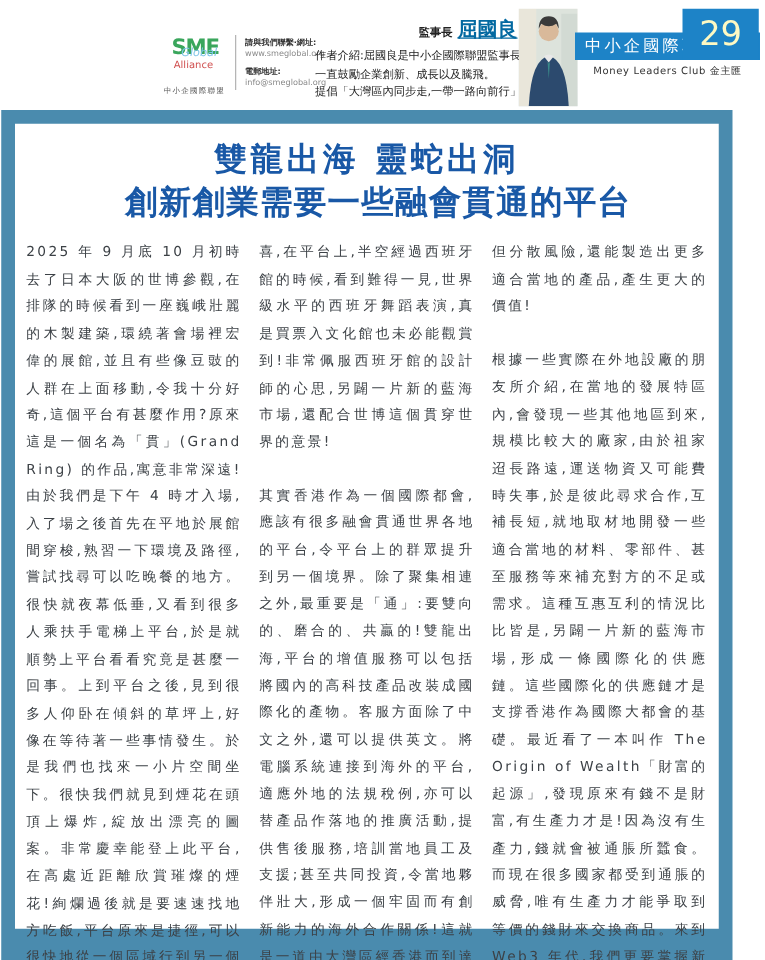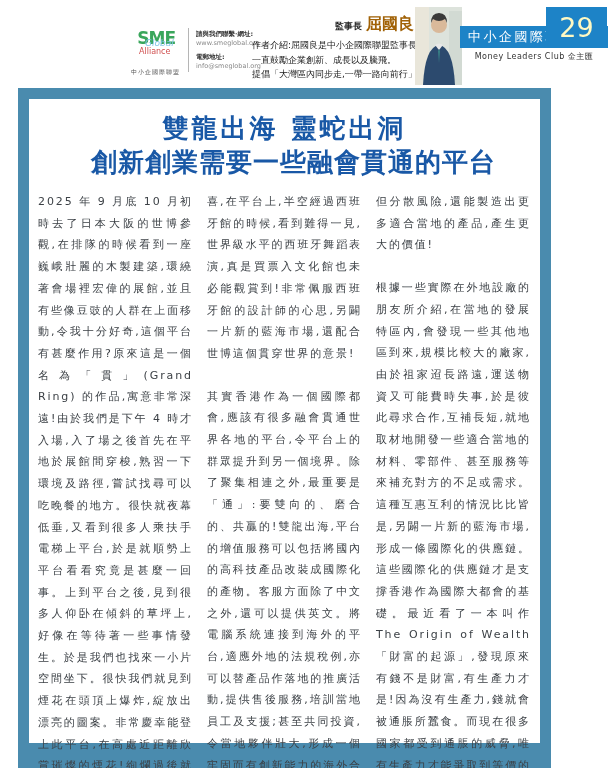--- a/index.html
+++ b/index.html
@@ -22,38 +22,38 @@
 
   .header-divider { position:absolute; left:188px; top:28px; width:1px; height:44px; background:#b5b5b5; }
 
   .contact-block { position:absolute; left:196px; top:30px; width:70px; }
   .contact-label { font-size:6.5px; font-weight:bold; color:#333; line-height:9px; white-space:nowrap; }
   .contact-value { font-size:6.5px; color:#8a8a8a; line-height:9px; margin-bottom:5px; white-space:nowrap; }
 
   .author-block { position:absolute; left:252px; top:14px; width:162px; }
   .author-nameline { text-align:right; margin-bottom:3px; }
   .author-role { font-size:9px; font-weight:bold; color:#222; margin-right:4px; }
-  .author-name { font-size:16px; font-weight:bold; color:#a16207; }
+  .author-name { font-size:16px; font-weight:bold; color:#0369a1;text-decoration:underline; }
   .author-intro { font-size:9px; color:#222; line-height:14.5px; white-space:nowrap; }
 
   .portrait { position:absolute; left:415px; top:7px; width:47px; height:78px;
     background:linear-gradient(160deg,#e8e6dd 0%,#d8ded9 55%,#c9d2cd 100%); overflow:hidden; }
   .portrait svg { display:block; }
 
   .banner-strip { position:absolute; left:460px; top:26px; width:148px; height:22px;
     background:#1d83c7; display:flex; align-items:center; }
   .banner-org { color:#fff; font-size:13px; letter-spacing:2.5px; padding-left:8px; white-space:nowrap; }
   .banner-tab { position:absolute; left:546px; top:7px; width:61px; height:41px;
     background:#1d83c7; display:flex; align-items:center; justify-content:center; }
   .banner-number { color:#fef9c3; font-size:27px; line-height:1; }
   .banner-subtitle { position:absolute; left:460px; top:51px; width:148px; text-align:center;
     font-size:8px; color:#333; letter-spacing:0.5px; white-space:nowrap; }
 
   
-  .frame { position:absolute; left:18px; top:88px; width:533px; height:680px; background:#4a8bae; }
+  .frame { position:absolute; left:1px; top:88px; width:585px; height:680px; background:#4a8bae; }
   .frame-inner { position:absolute; left:11px; top:11px; right:11px; bottom:25px; background:#ffffff; }
 
   .article-title { margin-top:13px; text-align:center; color:#1958a6; font-weight:bold; }
   .title-line1 { font-size:26px; line-height:33px; letter-spacing:3px; }
   .title-line2 { font-size:26px; line-height:35px; letter-spacing:1px;padding-left:18px; }
 
   .columns { display:flex; gap:14px; padding:11px 9px 0 9px; }
   .col { flex:1; }
   .col p {
     font-size:11px; line-height:21.7px; letter-spacing:1.9px; color:#3c4146;

